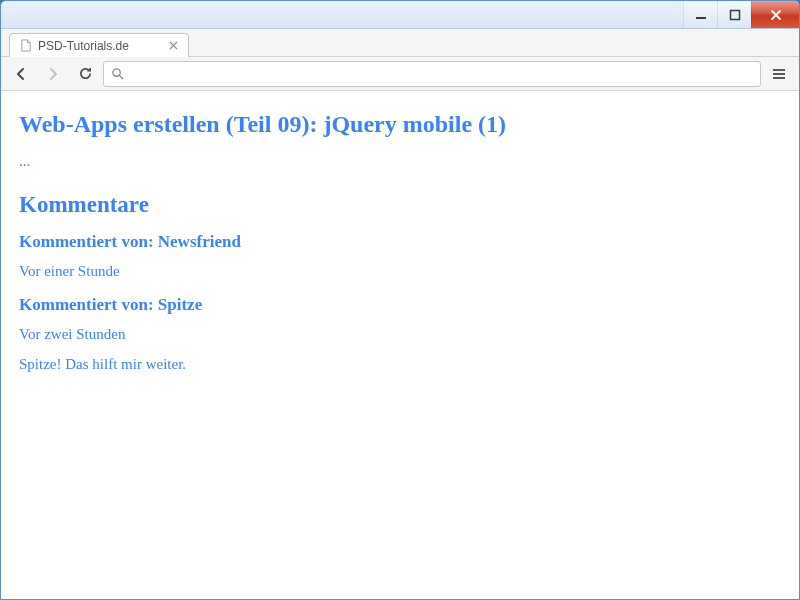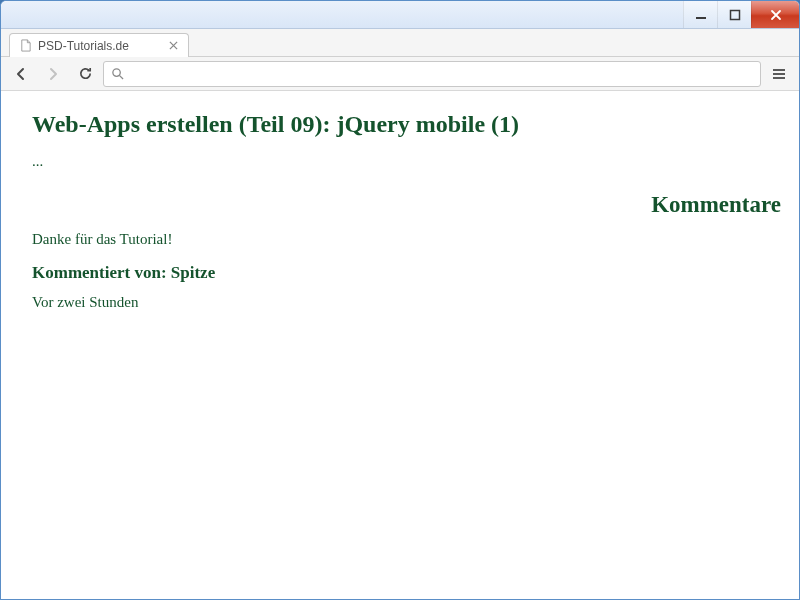--- a/index.html
+++ b/index.html
@@ -123,38 +123,36 @@
     width: 28px; height: 26px;
     display: flex; align-items: center; justify-content: center;
     color: #5a5a5a;
   }
   .content {
     flex: 1;
     background: #fff;
     overflow: auto;
     padding: 12px 18px 18px 18px;
     font-family: "Times New Roman", Times, serif;
-    color: #14532d;
-    margin-left: 13px;
+    color: #3b82f6;
   }
   .content h1 {
     font-size: 24px;
     margin: 8px 0 14px 0;
     font-weight: bold;
   }
   .content p {
     font-size: 15px;
     margin: 10px 0;
     line-height: 1.3;
   }
   .content h2 {
     font-size: 23px;
     margin: 20px 0 12px 0;
     font-weight: bold;
-    text-align: right;
   }
   .content h3 {
     font-size: 17px;
     margin: 14px 0 10px 0;
     font-weight: bold;
   }
 </style>
 </head>
 <body>
 
@@ -228,19 +226,21 @@
           <rect x="2" y="11" width="12" height="2" fill="#5a5a5a"></rect>
         </svg>
     </div>
   </div>
 
   <div class="content">
     <h1>Web-Apps erstellen (Teil 09): jQuery mobile (1)</h1>
     <p>...</p>
     <h2>Kommentare</h2>
 
-    <p>Danke für das Tutorial!</p>
+    <h3>Kommentiert von: Newsfriend</h3>
+    <p>Vor einer Stunde</p>
 
     <h3>Kommentiert von: Spitze</h3>
     <p>Vor zwei Stunden</p>
+    <p>Spitze! Das hilft mir weiter.</p>
   </div>
 
 </div>
 
 </body></html>

